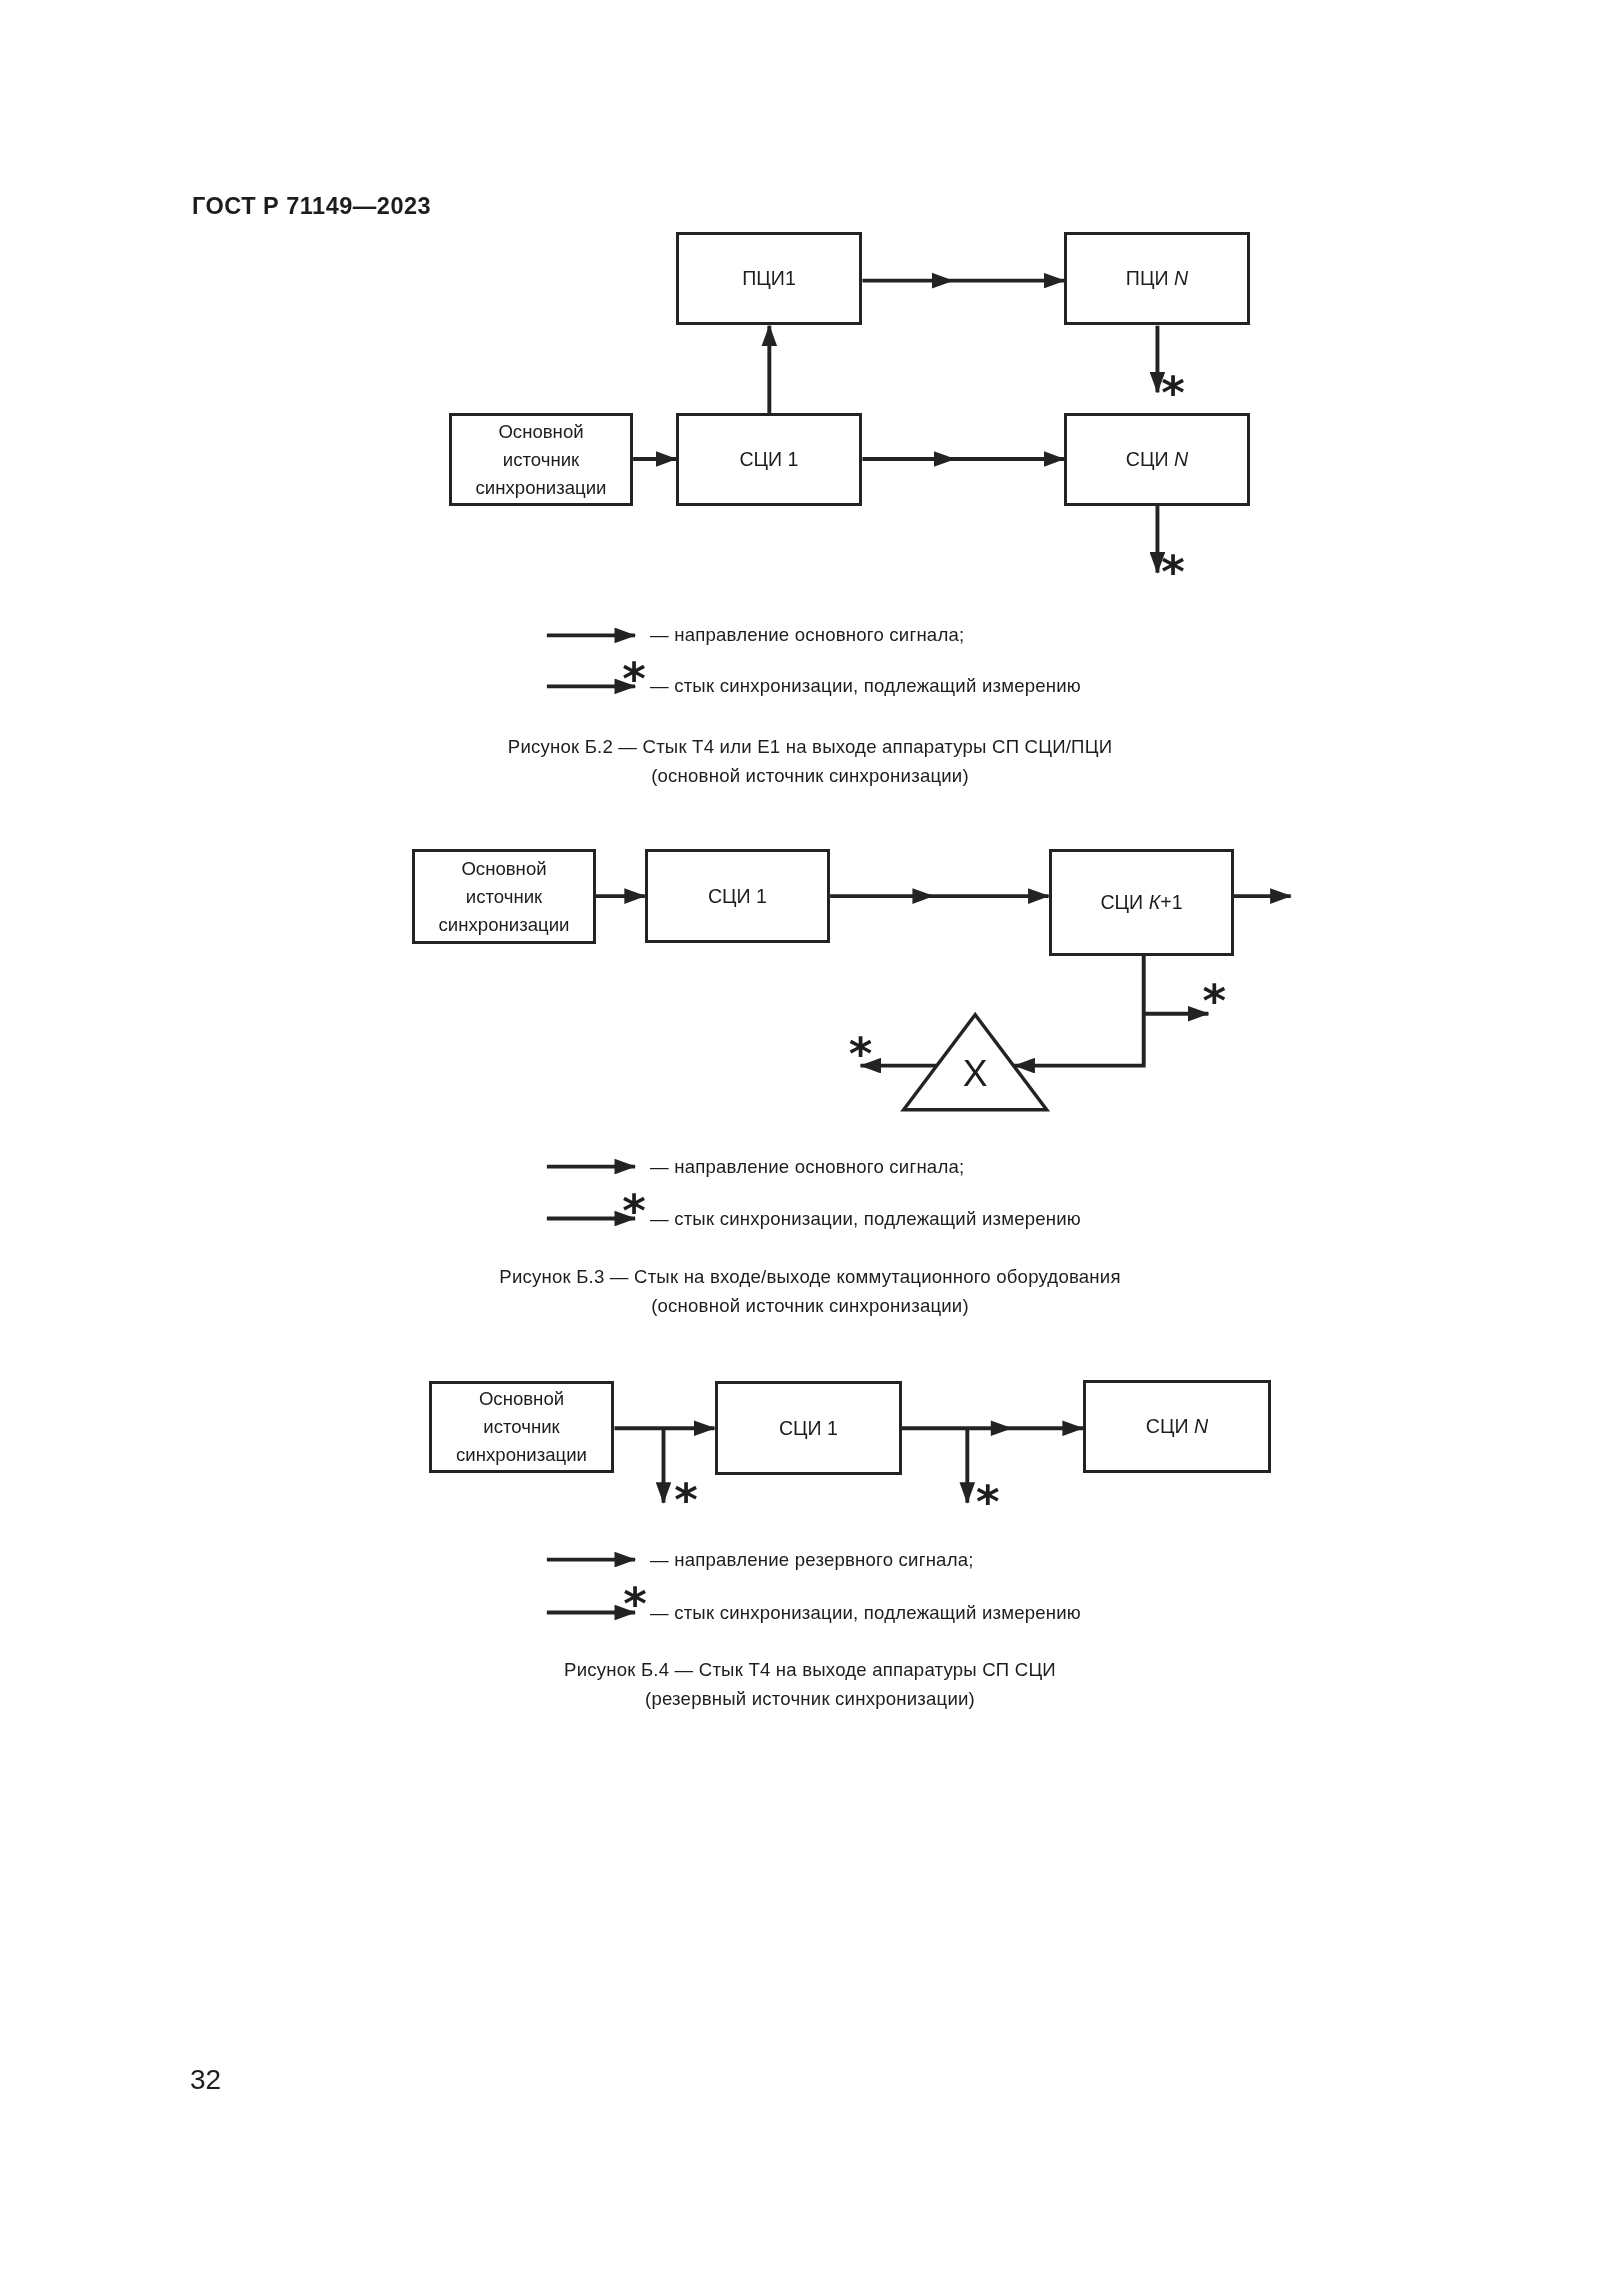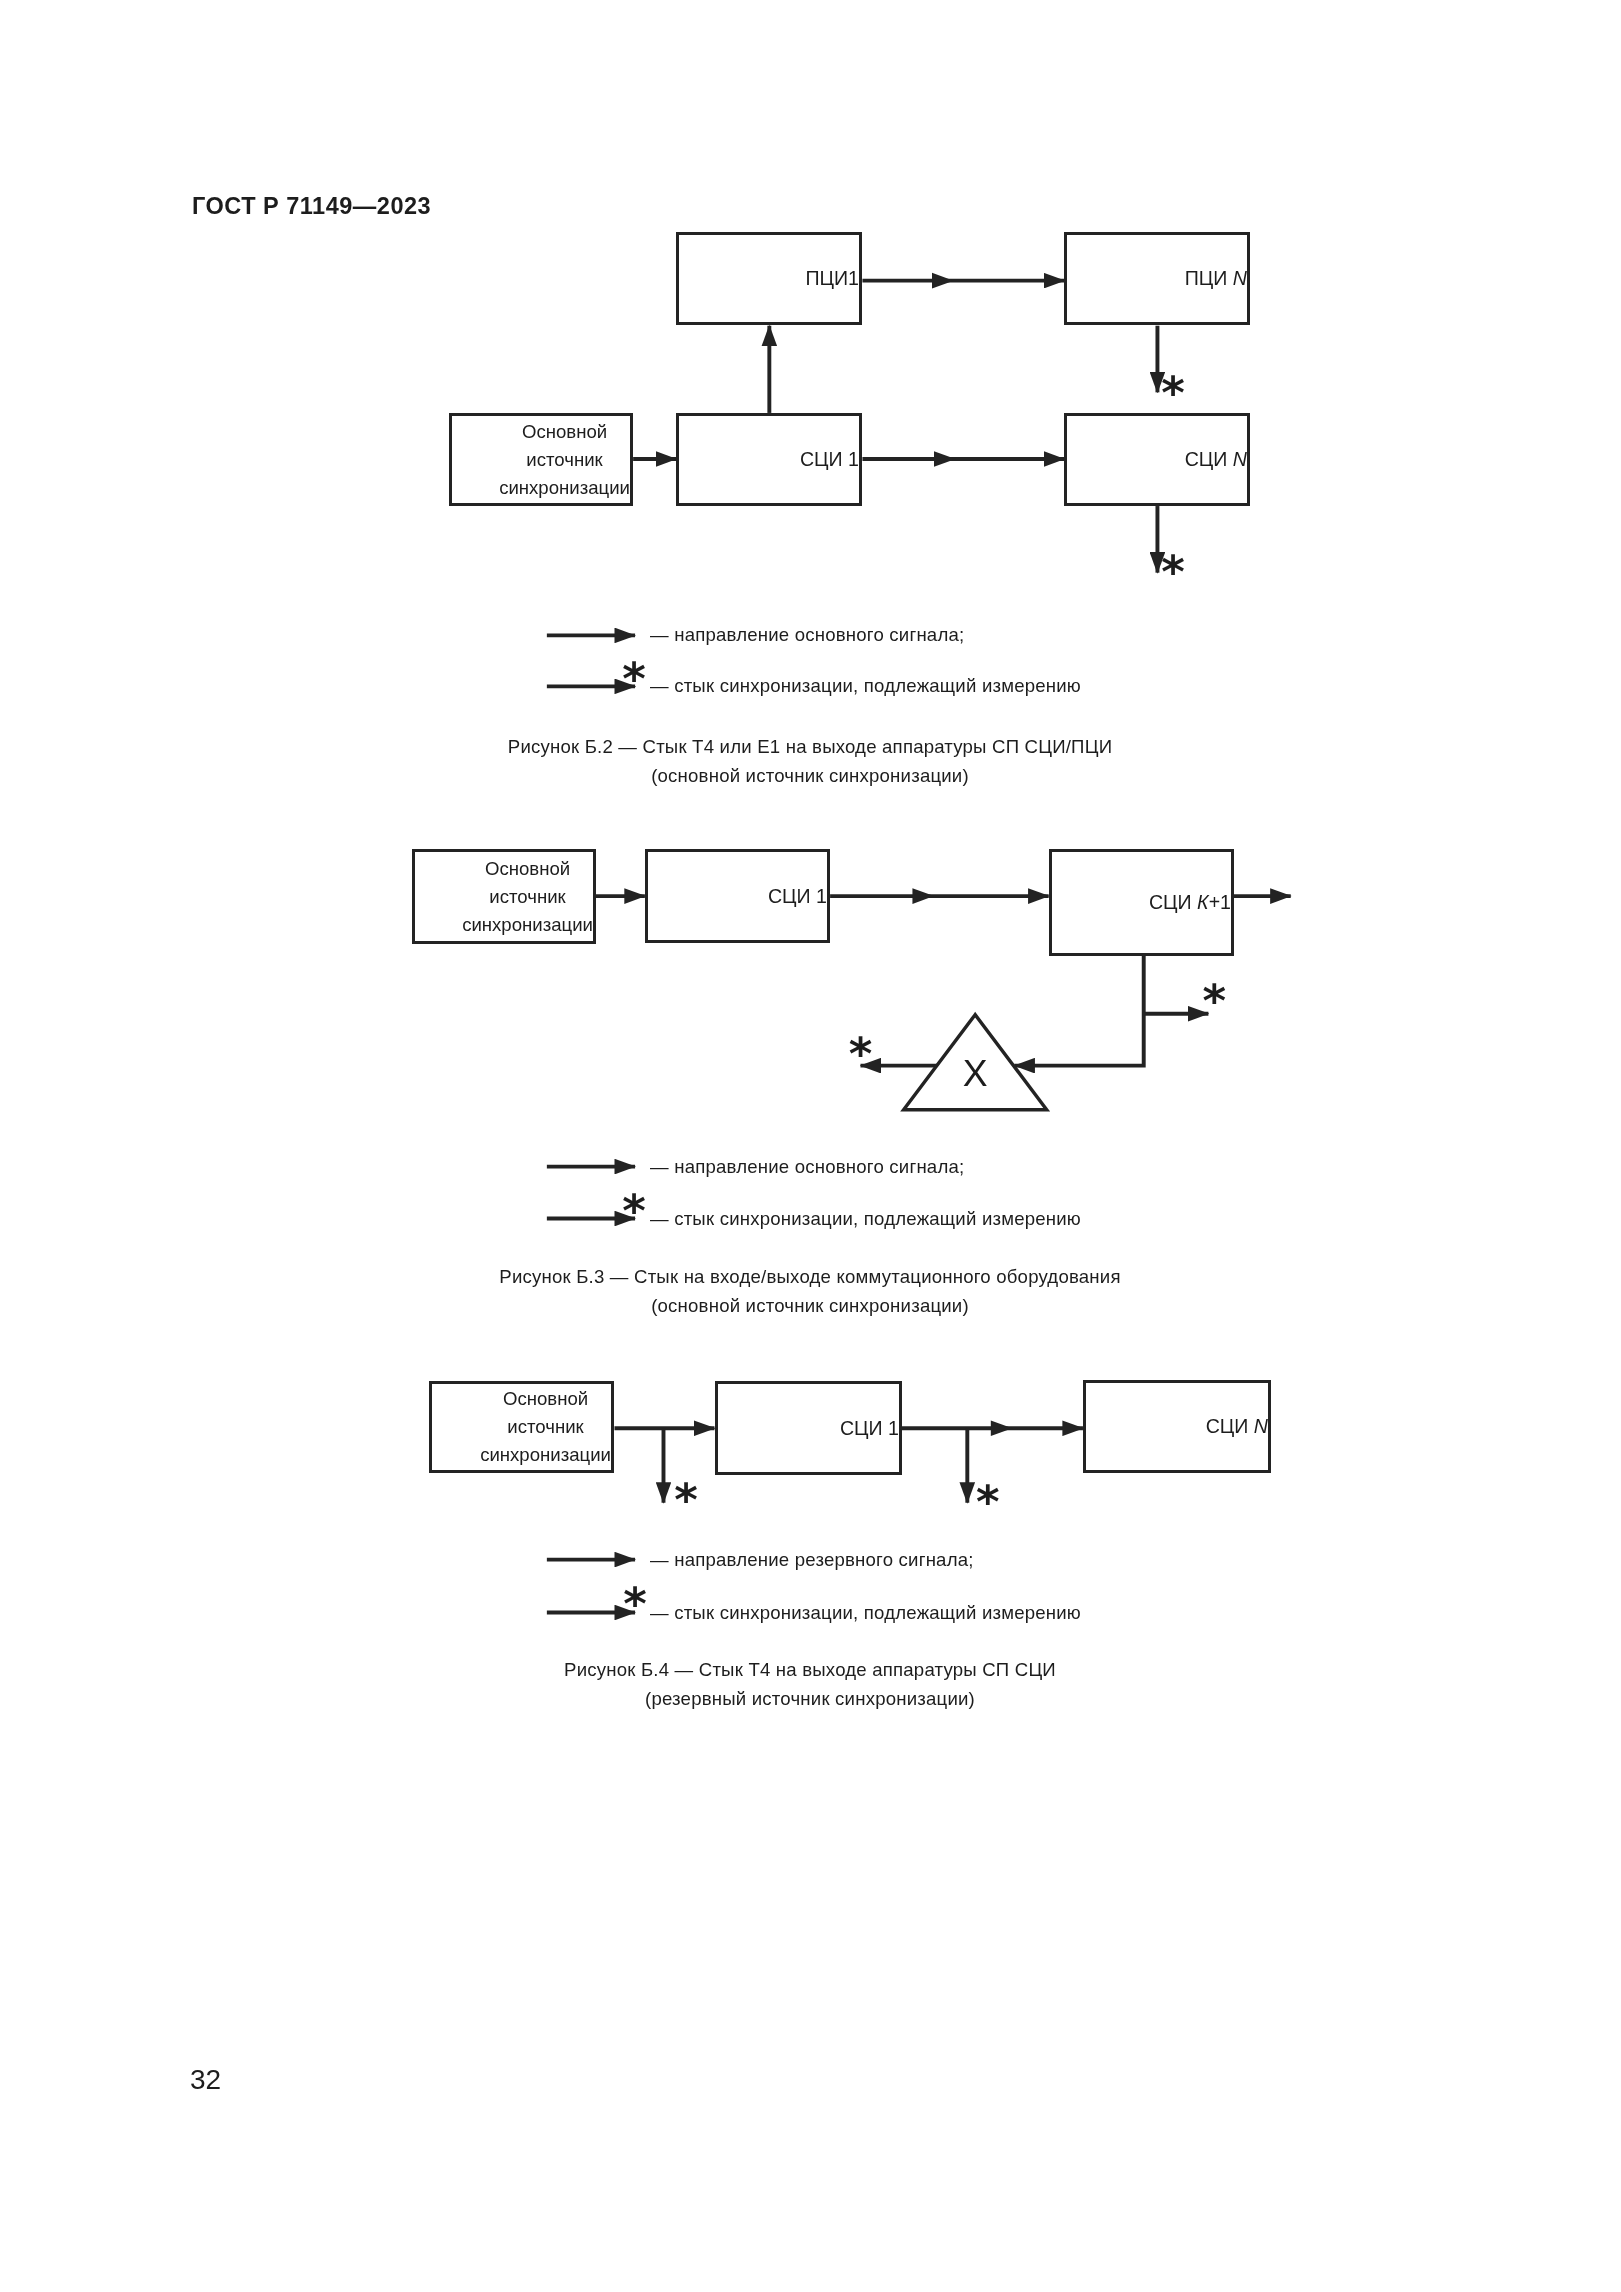--- a/index.html
+++ b/index.html
@@ -2,21 +2,21 @@
 <html><head>
 <meta charset="utf-8">
 <style>
   html,body{margin:0;padding:0;background:#ffffff;}
   .page{position:relative;width:1621px;height:2293px;background:#fff;overflow:hidden;
         font-family:"Liberation Sans",sans-serif;color:#1d1d1d;}
   .hdr{position:absolute;left:192px;top:145px;font-size:23.5px;font-weight:bold;letter-spacing:0.5px;margin-top:48px;}
   .pgnum{position:absolute;left:190px;top:2064px;font-size:28px;}
   svg.overlay{position:absolute;left:0;top:0;pointer-events:none;}
   .box{position:absolute;box-sizing:border-box;border:3.9px solid #232323;background:#fff;
-       display:flex;align-items:center;justify-content:flex-end;font-size:19.6px;text-align:center;}
+       display:flex;align-items:center;justify-content:center;font-size:19.6px;text-align:center;}
   .lbl{white-space:nowrap;}
   .bl{display:block;line-height:28px;font-size:18.6px;}
   
   #b2-pci1{left:676px;top:232px;width:186px;height:93px;}
   #b2-pciN{left:1064px;top:232px;width:186px;height:93px;}
   #b2-src {left:449px;top:413px;width:184px;height:93px;}
   #b2-sdh1{left:676px;top:413px;width:186px;height:93px;}
   #b2-sdhN{left:1064px;top:413px;width:186px;height:93px;}
   
   #b3-src {left:412px;top:849px;width:184px;height:95px;}

